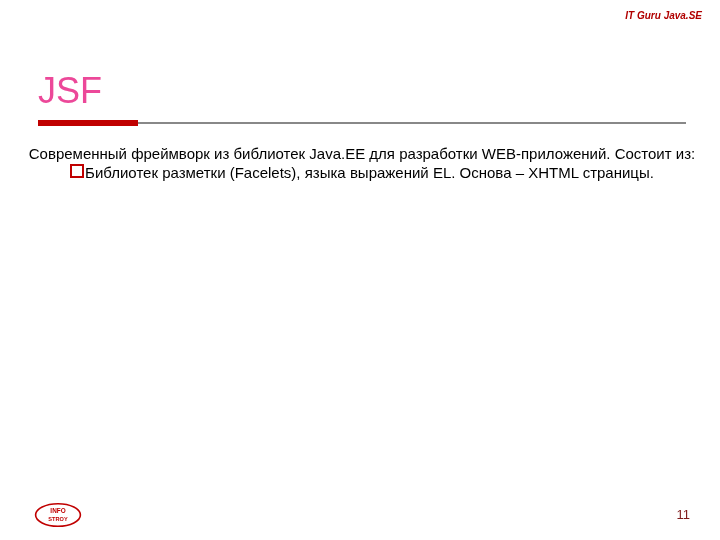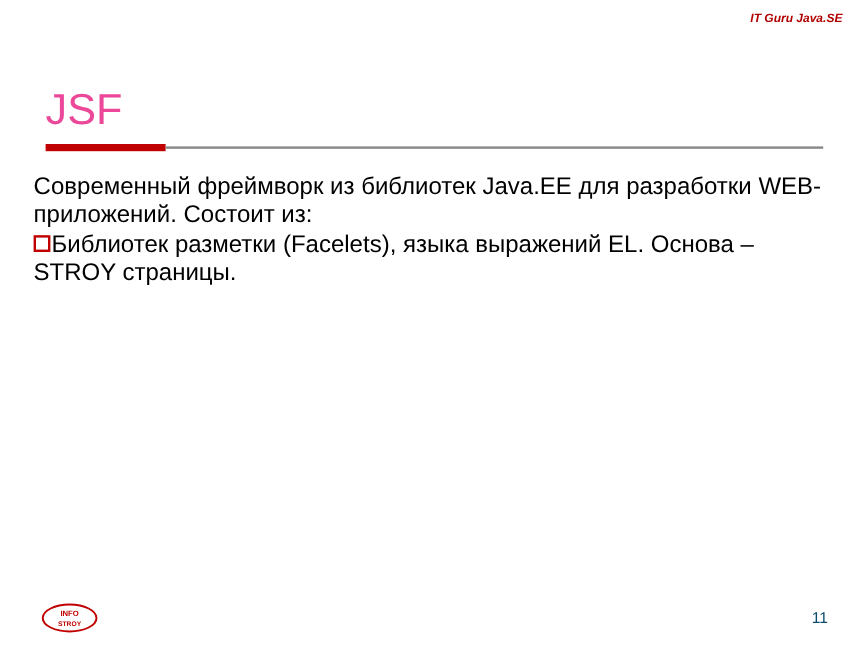--- a/index.html
+++ b/index.html
@@ -55,24 +55,25 @@
       left: 100px;
       width: 548px;
       height: 2px;
       background: #888;
     }
     .content {
       position: absolute;
       top: 145px;
       left: 28px;
       width: 668px;
-      font-size: 20px;
+      font-size: 15px;
       line-height: 1.15;
       color: #000;
       font-family: Verdana, sans-serif;
+      text-align: center;
     }
     .intro {
       margin-bottom: 2px;
     }
     .bullet-item {
       margin-bottom: 2px;
     }
     .bullet {
       display: inline-block;
       width: 14px;
@@ -81,21 +82,21 @@
       vertical-align: baseline;
       margin-right: 1px;
       position: relative;
       top: 0px;
     }
     .page-number {
       position: absolute;
       bottom: 18px;
       right: 30px;
       font-size: 13px;
-      color: #0c4a6e;
+      color: #7f1d1d;
     }
     .logo {
       position: absolute;
       bottom: 12px;
       left: 34px;
       width: 48px;
       height: 26px;
     }
     .logo svg {
       width: 100%;
@@ -110,21 +111,21 @@
 <h1 class="title">JSF</h1>
 
 <div class="title-rule">
   <div class="rule-red"></div>
   <div class="rule-gray"></div>
 </div>
 
 <div class="content">
   <p class="intro">Современный фреймворк из библиотек Java.EE для разработки WEB-приложений. Состоит из:</p>
   <p class="bullet-item">
-    <span class="bullet"></span><span>Библиотек разметки (Facelets), языка выражений EL. Основа – STROY страницы.</span>
+    <span class="bullet"></span><span>Библиотек разметки (Facelets), языка выражений EL. Основа – XHTML страницы.</span>
   </p>
 </div>
 
 <div class="logo">
   <svg viewBox="0 0 60 32">
     <ellipse cx="30" cy="16" rx="28" ry="14" fill="none" stroke="#c00000" stroke-width="2"></ellipse>
     <text x="30" y="14" text-anchor="middle" font-size="8" font-weight="bold" fill="#c00000" font-family="Arial">INFO</text>
     <text x="30" y="24" text-anchor="middle" font-size="7" font-weight="bold" fill="#c00000" font-family="Arial">STROY</text>
   </svg>
 </div>

